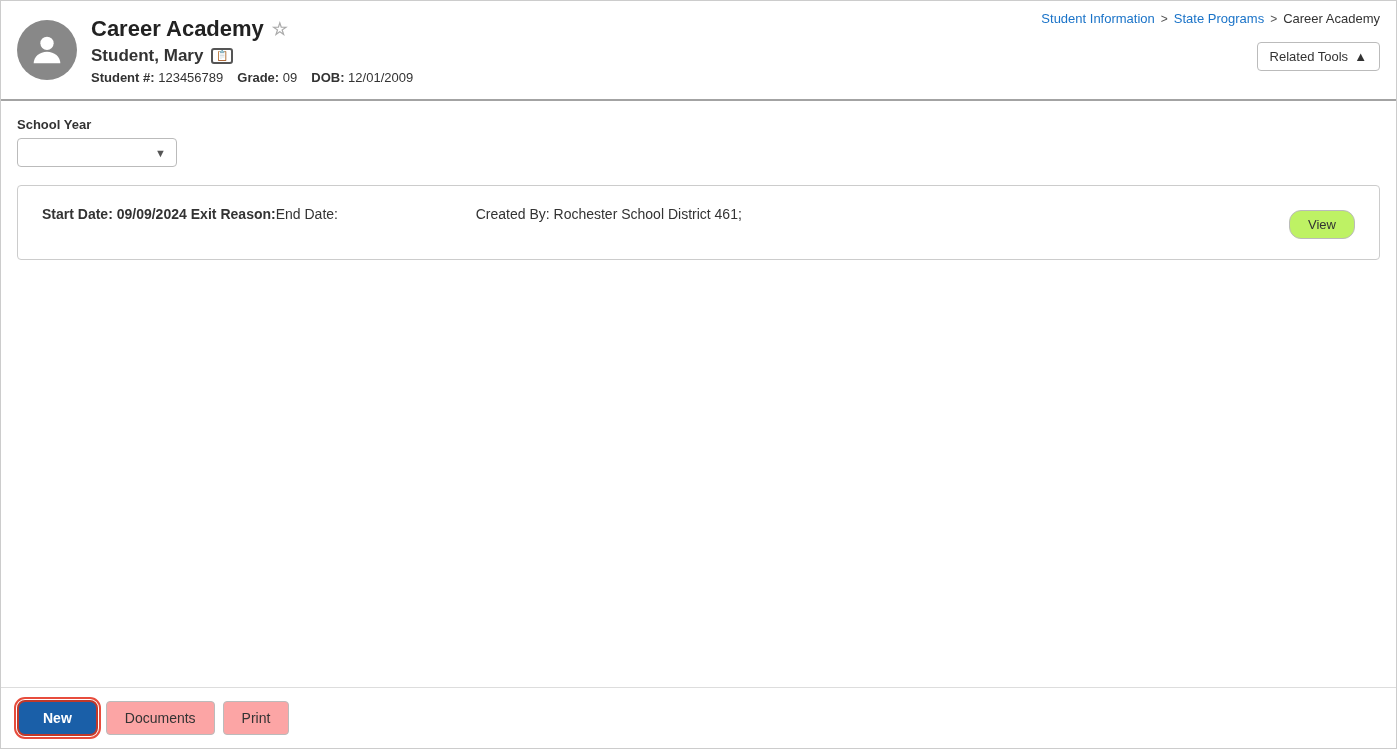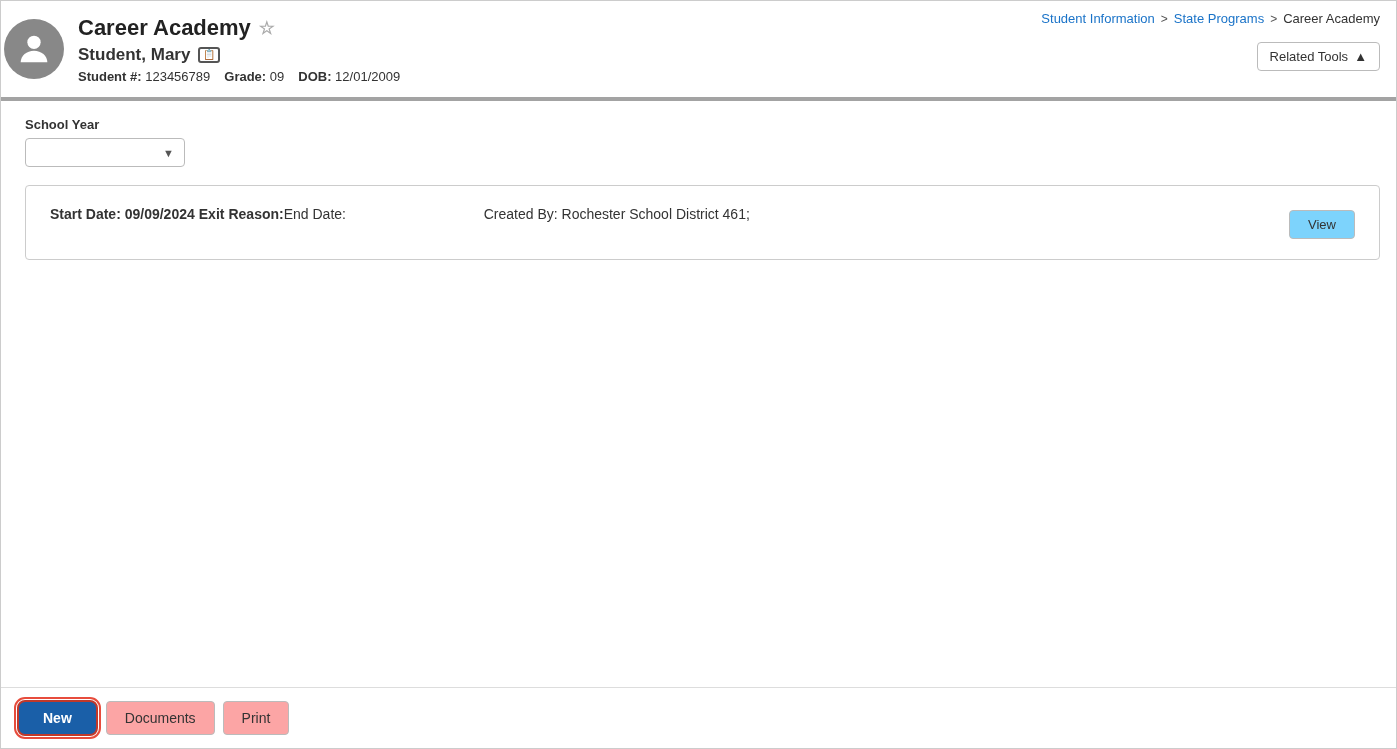--- a/index.html
+++ b/index.html
@@ -13,22 +13,22 @@
       overflow: hidden;
       border: 1px solid #ccc;
       display: flex;
       flex-direction: column;
     }
 
     
     .header {
       display: flex;
       align-items: center;
-      padding: 10px 3px;
-      border-bottom: 4px solid #a3a3a3;
+      padding: 10px 16px;
+      border-bottom: 2px solid #a3a3a3;
       min-height: 100px;
       position: relative;
     }
     .avatar {
       width: 60px;
       height: 60px;
       border-radius: 50%;
       background: #888;
       display: flex;
       align-items: center;
@@ -131,21 +131,20 @@
       gap: 6px;
       font-size: 13px;
       color: #333;
     }
 
     
     .main-content {
       flex: 1;
       padding: 16px 16px 0 16px;
       overflow-y: auto;
-      margin-left: 8px;
     }
     .school-year-label {
       font-weight: bold;
       font-size: 13px;
       margin-bottom: 6px;
     }
     .school-year-select {
       display: flex;
       align-items: center;
       border: 1px solid #bbb;
@@ -201,22 +200,22 @@
       gap: 4px;
       flex: 1;
     }
     .record-action {
       display: flex;
       align-items: flex-start;
       padding-top: 4px;
     }
     .view-btn {
       border: 1px solid #bbb;
-      background: #7dd3fc;
-      border-radius: 4px;
+      background: #bef264;
+      border-radius: 12px;
       padding: 6px 18px;
       cursor: pointer;
       font-size: 13px;
       color: #333;
     }
 
     
     .footer {
       border-top: 1px solid #ddd;
       padding: 12px 16px;

